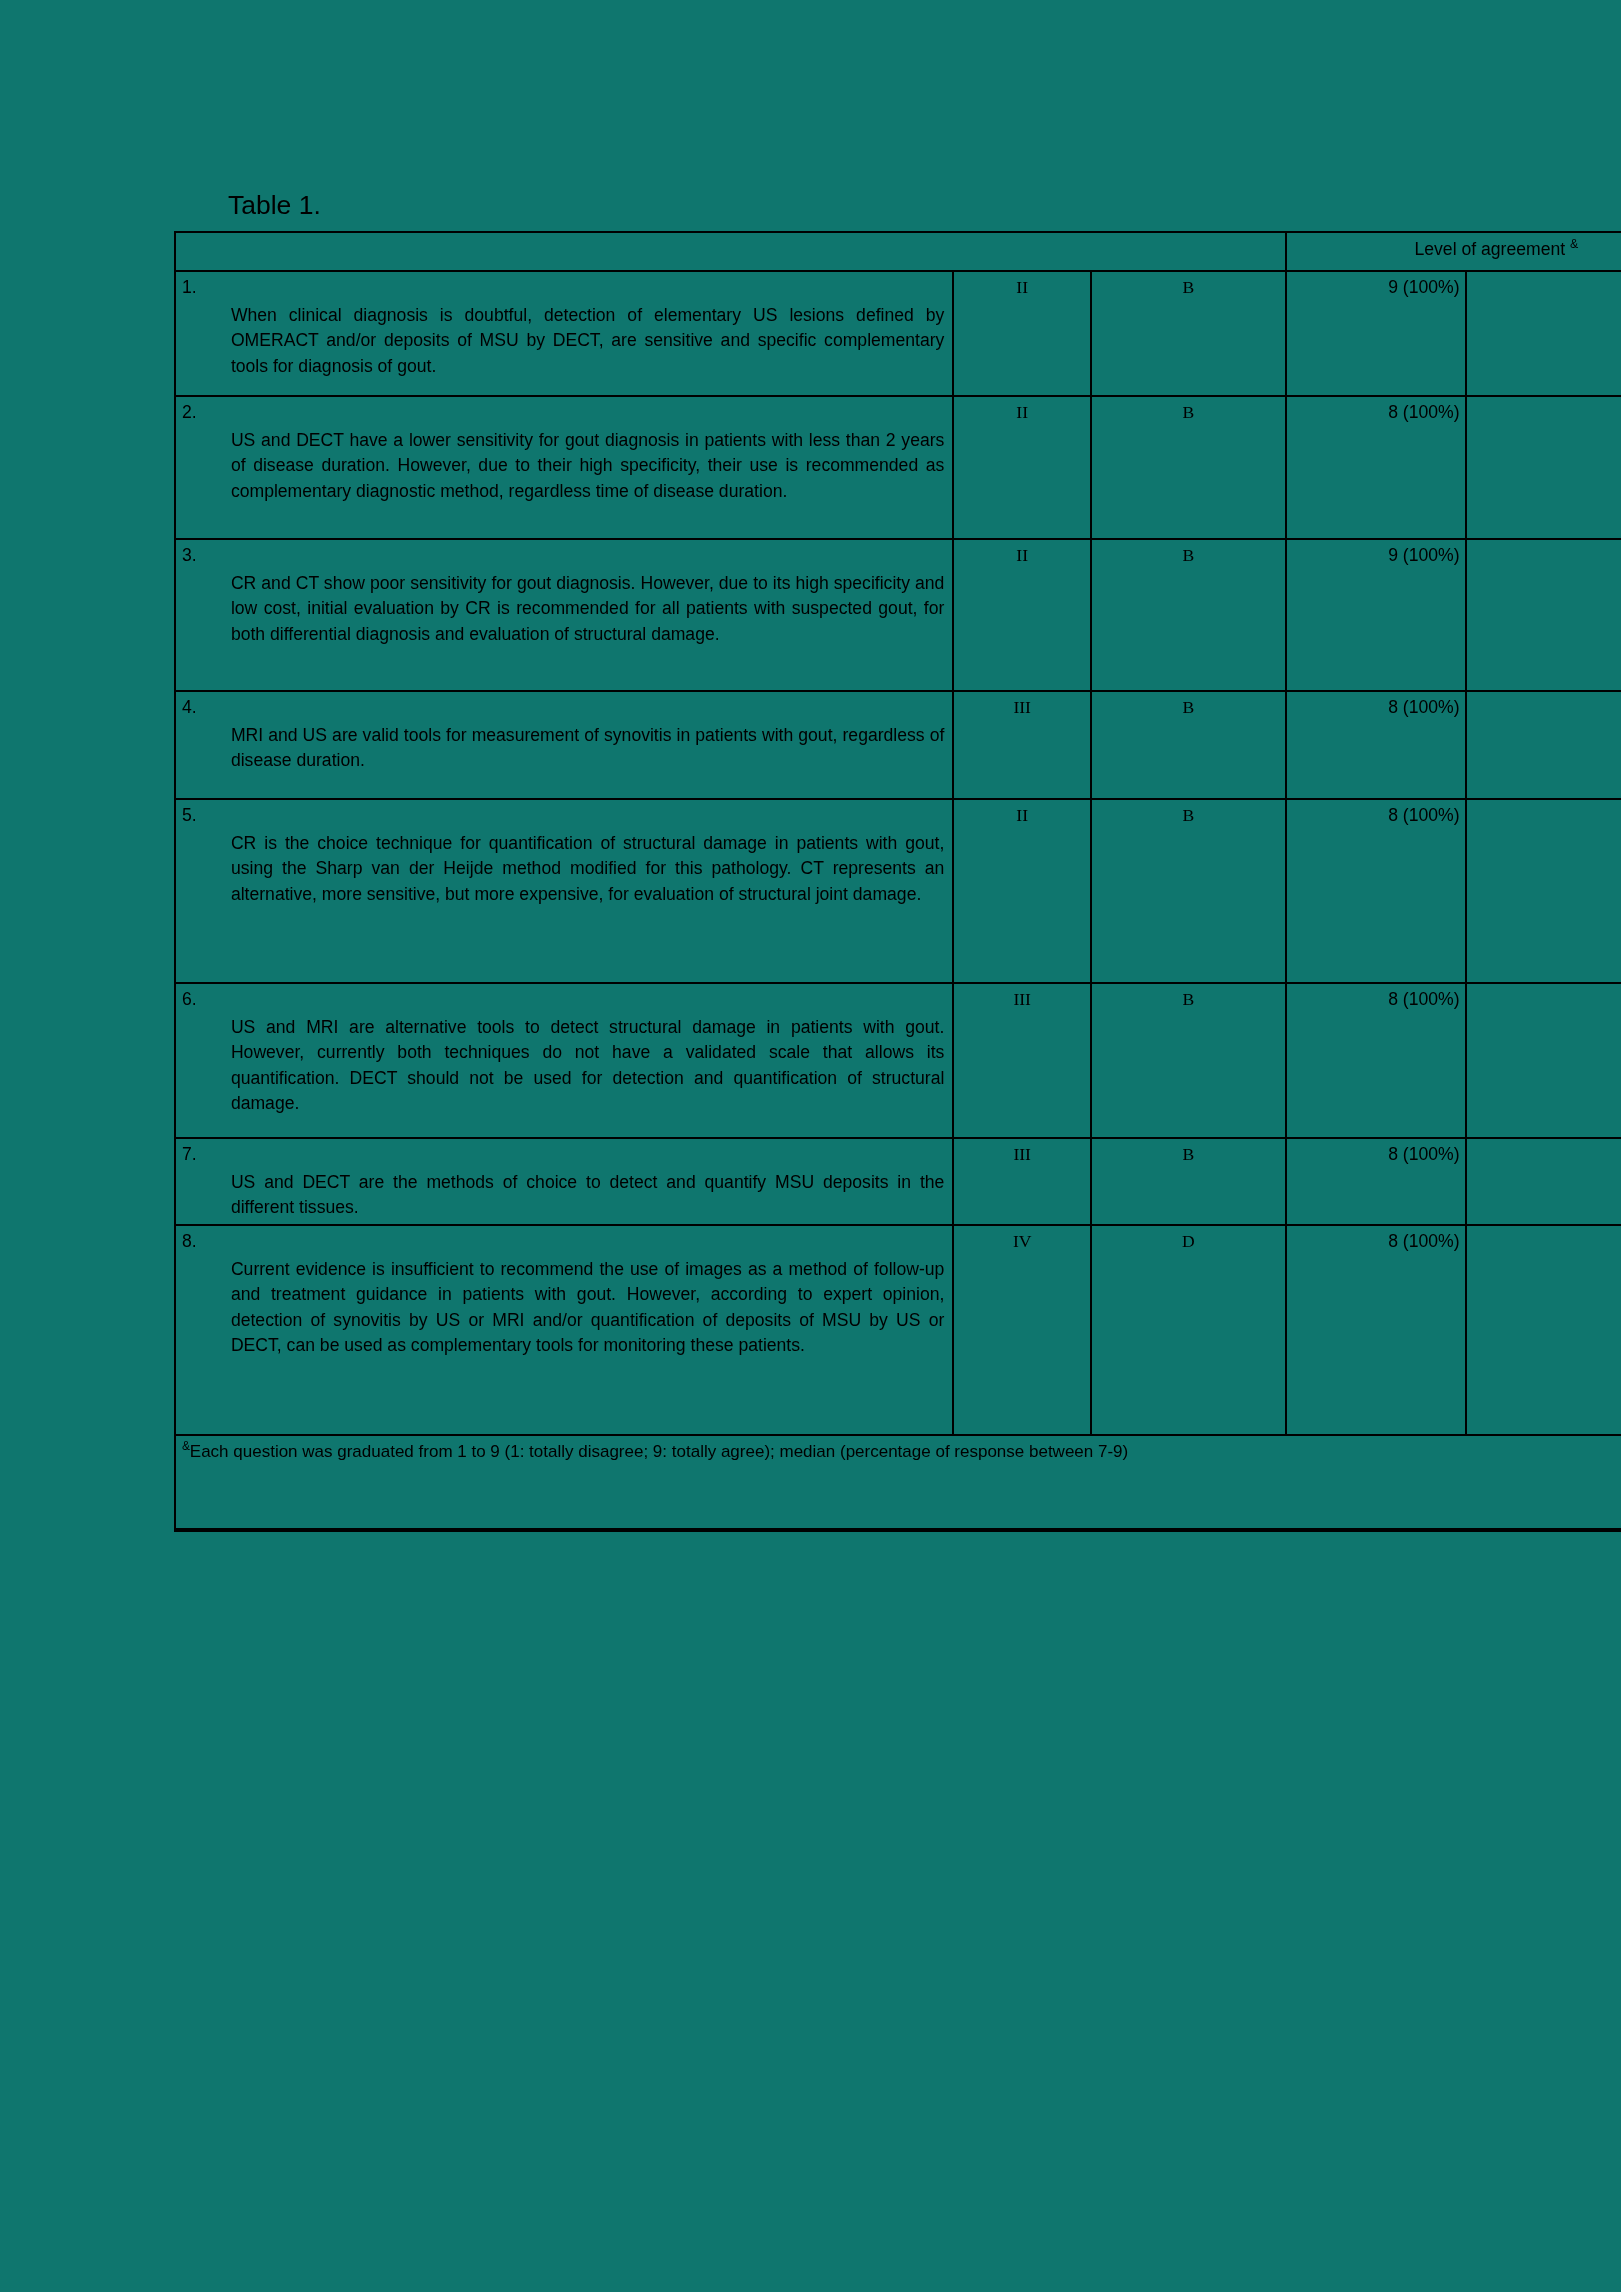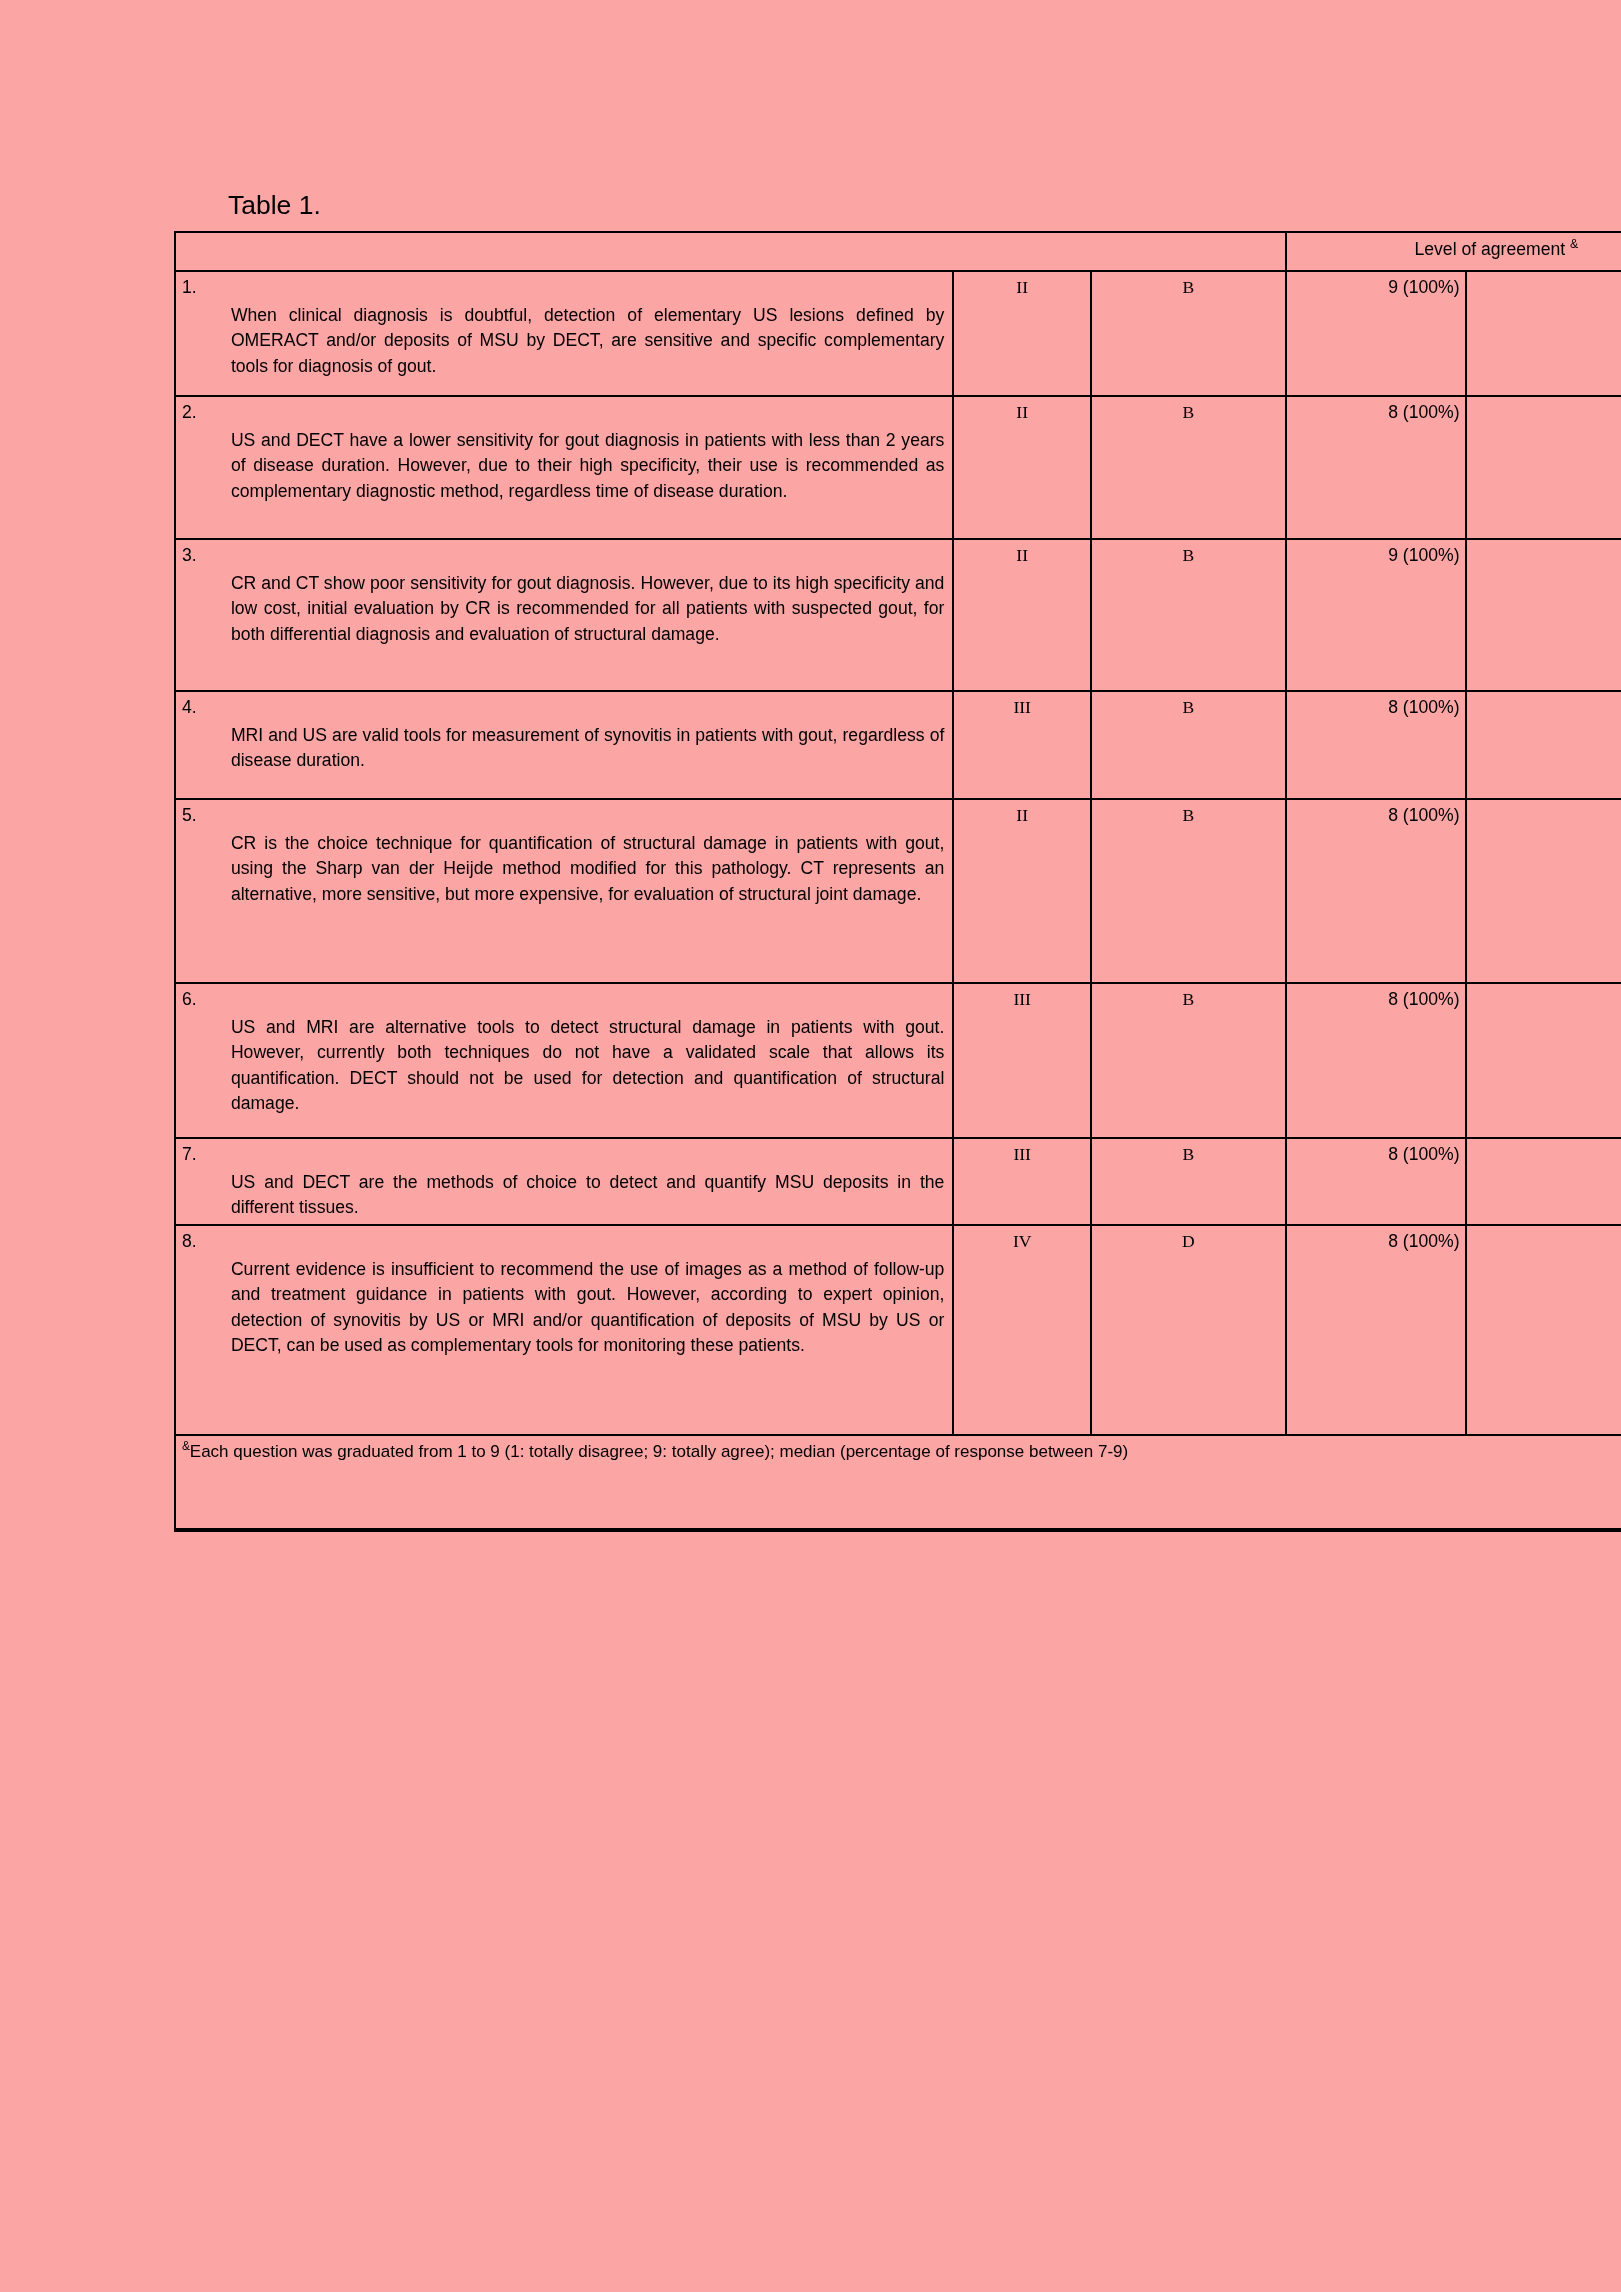--- a/index.html
+++ b/index.html
@@ -5,21 +5,21 @@
   * { margin: 0; padding: 0; box-sizing: border-box; }
   html, body { background: #ffffff; }
   body {
     font-family: "Liberation Sans", "DejaVu Sans", sans-serif;
     color: #000000;
   }
   .page {
     position: relative;
     width: 1621px;
     height: 2293px;
-    background: #fca5a5;
+    background: #0f766e;
     overflow: hidden;
   }
   .table-title {
     position: absolute;
     left: 228px;
     top: 190px;
     font-size: 26.5px;
     line-height: 31px;
     color: #000000;
   }

